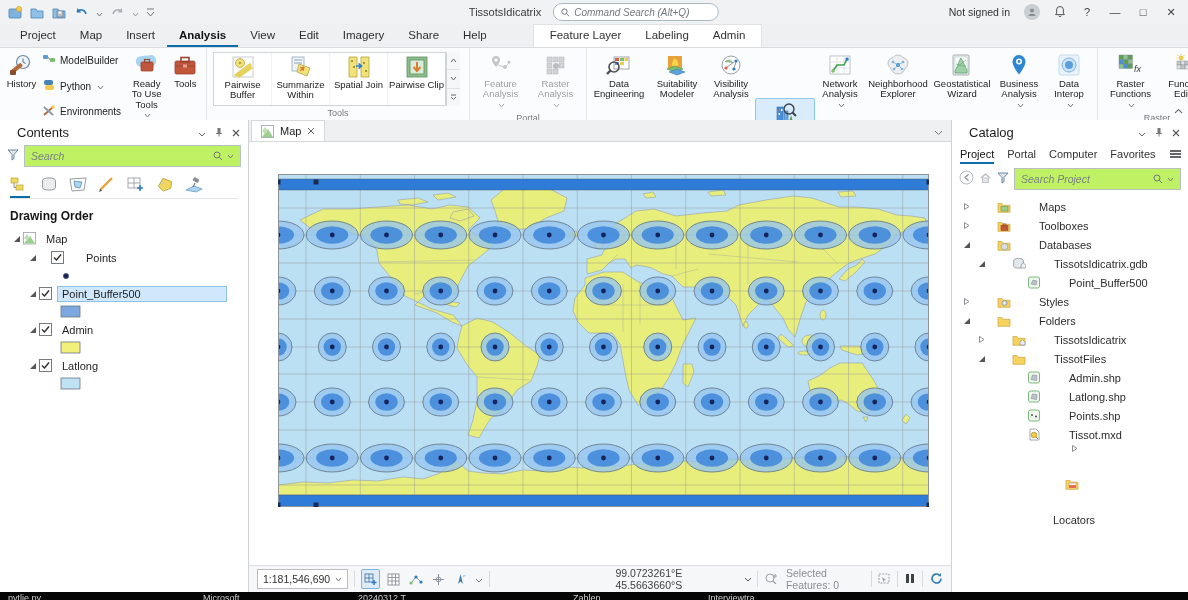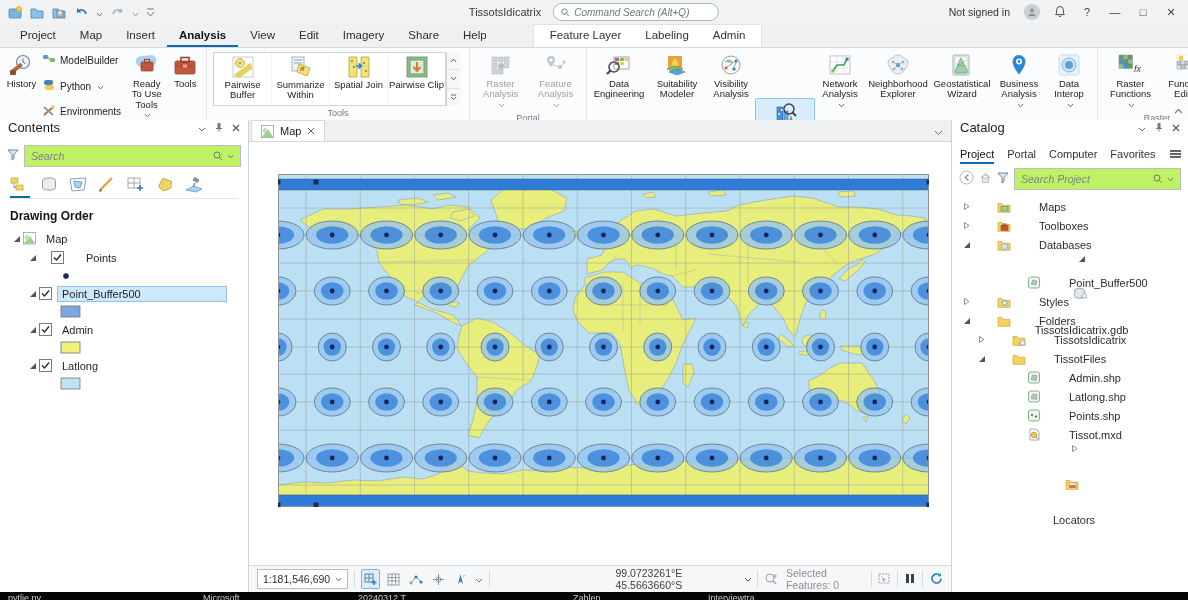--- a/index.html
+++ b/index.html
@@ -40,21 +40,21 @@
   .gitem .bicon{width:26px;height:24px;margin:2px 0 1px;display:flex;align-items:center;justify-content:center;}
   .gside{width:13px;border-left:1px solid #cfd4d8;display:flex;flex-direction:column;background:#f6f7f8;}
   .gside .gs{flex:1;display:flex;align-items:center;justify-content:center;border-bottom:1px solid #e0e3e6;}
   .launcher{position:absolute;right:3px;top:0;}
   .ribbon-collapse{position:absolute;right:5px;bottom:2px;}
   
   .main{position:absolute;top:120px;bottom:8px;left:0;right:0;display:flex;background:#e8eaec;}
   .left-panel{width:248px;background:#fff;border-right:1px solid #cfd3d6;display:flex;flex-direction:column;}
   .right-panel{width:236px;background:#fff;border-left:1px solid #cfd3d6;display:flex;flex-direction:column;}
   .center{flex:1;display:flex;flex-direction:column;min-width:0;}
-  .panel-header{height:24px;display:flex;align-items:flex-start;padding:0 8px;font-size:13px;color:#1d1d1d;}
+  .panel-header{height:24px;display:flex;align-items:center;padding:0 8px;font-size:13px;color:#1d1d1d;margin-left:9px;}
   .ph-icons{margin-left:auto;display:flex;gap:9px;align-items:center;}
   .searchrow{display:flex;align-items:center;gap:5px;padding:1px 7px 4px;}
   .searchbox{flex:1;height:20px;border:1px solid #b9bec2;background:#bef264;display:flex;align-items:center;gap:4px;padding:0 6px;font-size:10.5px;color:#7c8084;font-style:italic;}
   .searchbox .grow{flex:1;}
   .ctoolbar{display:flex;gap:9px;padding:5px 10px 0;}
   .cticon{display:inline-flex;flex-direction:column;align-items:center;padding-bottom:3px;border-bottom:2px solid transparent;}
   .cticon.active{border-bottom:2px solid #0b6cab;}
   .ctoolbar-rule{height:1px;background:#e3e6e9;margin:0 10px 0 10px;}
   .section-title{font-weight:bold;font-size:12px;padding:10px 10px 6px;color:#161616;}
   .layer-row{display:flex;align-items:center;height:19px;font-size:11px;color:#1f1f1f;}
@@ -341,49 +341,49 @@
         </div>
       </div>
       <div class="rlabel"><span>Tools</span></div>
     </div>
 
     <div class="rgroup" style="width:116px;">
       <div class="rbody" style="justify-content:center;">
         <div class="bigbtn disabled" style="width:54px;">
           <span class="bicon">
               <svg width="26" height="24">
+                <path d="M8,3 a4,4 0 0 1 4,4 c0,3 -4,7 -4,7 s-4,-4 -4,-7 a4,4 0 0 1 4,-4 Z" fill="#c3c7cb"></path>
+                <circle cx="8" cy="7" r="1.6" fill="#fff"></circle>
+                <circle cx="17" cy="14" r="2" fill="#c3c7cb"></circle>
+                <circle cx="21" cy="9" r="1.6" fill="#c3c7cb"></circle>
+                <line x1="10" y1="12" x2="16" y2="14" stroke="#c3c7cb"></line>
+                <line x1="18" y1="13" x2="21" y2="10" stroke="#c3c7cb"></line>
+              </svg>
+            </span>
+          <span>Feature Analysis</span>
+          <span class="chev"><svg width="7" height="5">
+                <path d="M1,1 L3.5,4 L6,1" fill="none" stroke="#aaa" stroke-width="1"></path>
+              </svg></span>
+        </div>
+        <div class="bigbtn disabled" style="width:54px;">
+          <span class="bicon">
+              <svg width="26" height="24">
                 <g fill="#d0d4d8" stroke="#aeb3b8" stroke-width="0.5">
                   <rect x="4" y="4" width="5" height="5"></rect>
                   <rect x="10" y="4" width="5" height="5"></rect>
                   <rect x="16" y="4" width="5" height="5"></rect>
                   <rect x="4" y="10" width="5" height="5"></rect>
                   <rect x="16" y="10" width="5" height="5"></rect>
                   <rect x="4" y="16" width="5" height="5"></rect>
                   <rect x="10" y="16" width="5" height="5"></rect>
                 </g>
                 <circle cx="13" cy="13" r="3" fill="#b9bec3"></circle>
               </svg>
             </span>
           <span>Raster Analysis</span>
-          <span class="chev"><svg width="7" height="5">
-                <path d="M1,1 L3.5,4 L6,1" fill="none" stroke="#aaa" stroke-width="1"></path>
-              </svg></span>
-        </div>
-        <div class="bigbtn disabled" style="width:54px;">
-          <span class="bicon">
-              <svg width="26" height="24">
-                <path d="M8,3 a4,4 0 0 1 4,4 c0,3 -4,7 -4,7 s-4,-4 -4,-7 a4,4 0 0 1 4,-4 Z" fill="#c3c7cb"></path>
-                <circle cx="8" cy="7" r="1.6" fill="#fff"></circle>
-                <circle cx="17" cy="14" r="2" fill="#c3c7cb"></circle>
-                <circle cx="21" cy="9" r="1.6" fill="#c3c7cb"></circle>
-                <line x1="10" y1="12" x2="16" y2="14" stroke="#c3c7cb"></line>
-                <line x1="18" y1="13" x2="21" y2="10" stroke="#c3c7cb"></line>
-              </svg>
-            </span>
-          <span>Feature Analysis</span>
           <span class="chev"><svg width="7" height="5">
                 <path d="M1,1 L3.5,4 L6,1" fill="none" stroke="#aaa" stroke-width="1"></path>
               </svg></span>
         </div>
       </div>
       <div class="rlabel"><span>Portal</span></div>
     </div>
 
     <div class="rgroup" style="flex:1 1 auto;">
       <div class="rbody" style="justify-content:space-between;padding:2px 4px 0;">
@@ -1200,21 +1200,21 @@
             </span>
             <span class="ti">
               <svg width="14" height="13">
                 <path d="M1,3.5 h4 l1.3,1.8 H13 v7 H1 Z" fill="#f6d35f" stroke="#c7a73c" stroke-width="0.7"></path>
                 <ellipse cx="7.5" cy="7" rx="3.2" ry="1.3" fill="#d8dde2" stroke="#8b949c" stroke-width="0.6"></ellipse>
                 <path d="M4.3,7 v3.2 a3.2,1.3 0 0 0 6.4,0 V7" fill="#d8dde2" stroke="#8b949c" stroke-width="0.6"></path>
               </svg>
             </span>
             <span>Databases</span>
           </div>
-          <div class="tree-row" style="padding-left: 23px; flex-direction: column;">
+          <div class="tree-row" style="padding-left: 23px;">
             <span class="tw">
               <svg width="9" height="9">
                 <path d="M8,2 L8,8 L2,8 Z" fill="#555"></path>
               </svg>
             </span>
             <span class="ti">
               <svg width="14" height="13">
                 <ellipse cx="6.5" cy="3.3" rx="4.8" ry="1.9" fill="#e3e8ec" stroke="#8b949c" stroke-width="0.8"></ellipse>
                 <path d="M1.7,3.3 v6 a4.8,1.9 0 0 0 9.6,0 v-6" fill="#e3e8ec" stroke="#8b949c" stroke-width="0.8"></path>
                 <path d="M9,8 l2.4,-2 2.4,2 v3 h-4.8 Z" fill="#f0f0f0" stroke="#8b949c" stroke-width="0.7"></path>

